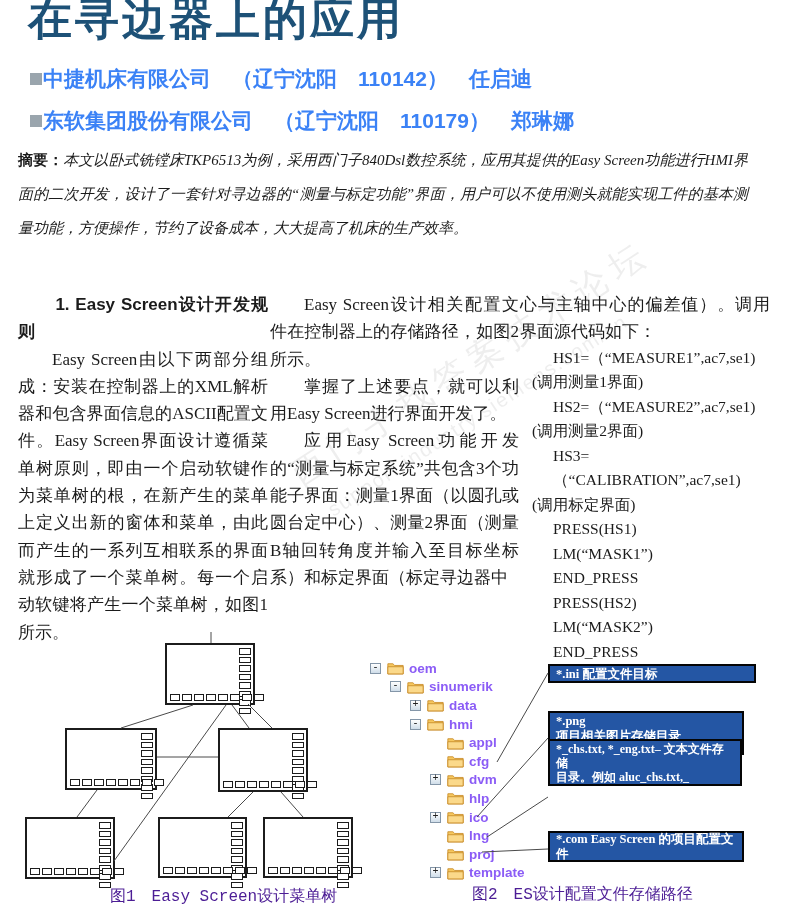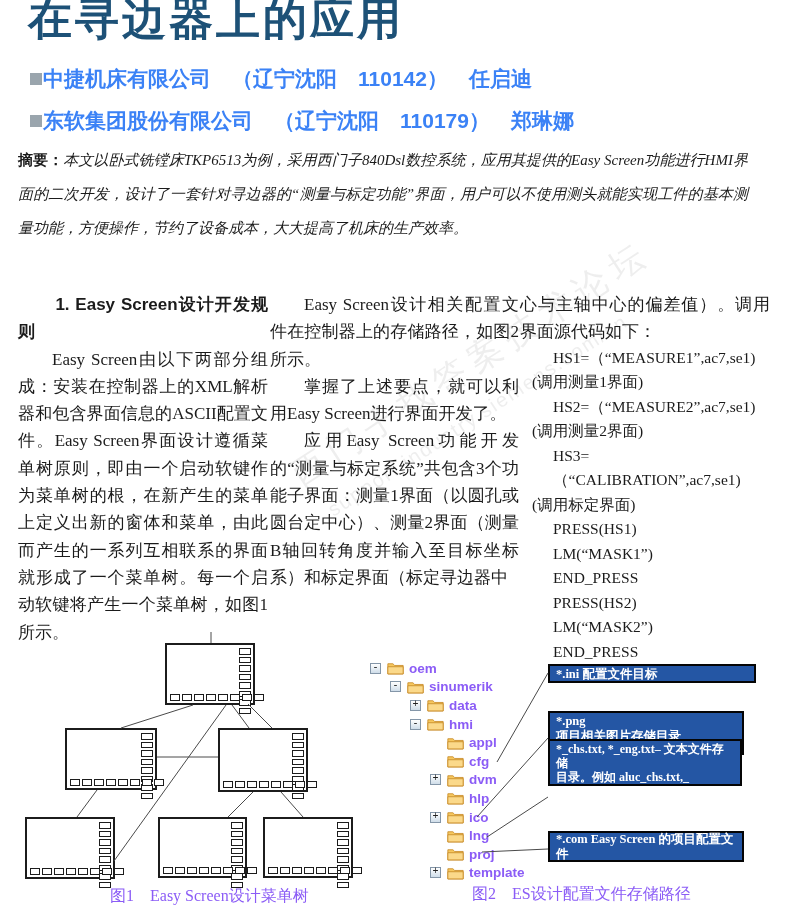--- a/index.html
+++ b/index.html
@@ -43,21 +43,21 @@
   .wm1{left:295px;top:455px;font-size:34px;letter-spacing:8px;transform:rotate(-33deg);}
   .wm2{left:330px;top:500px;font-size:20px;letter-spacing:2px;transform:rotate(-33deg);}
 
   
   .screen-box{position:absolute;border:2px solid #1c1c1c;background:#fff;box-sizing:border-box;}
   .keys-right{position:absolute;right:2px;top:3px;display:flex;flex-direction:column;gap:2px;}
   .keys-right i{width:10px;height:4.5px;border:1px solid #1c1c1c;display:block;background:#fff;}
   .keys-bottom{position:absolute;left:3px;bottom:2px;display:flex;gap:2.5px;}
   .keys-bottom i{width:7.5px;height:5px;border:1px solid #1c1c1c;display:block;background:#fff;}
   .fig-label{position:absolute;font-size:14.5px;font-family:"Liberation Serif",serif;color:#111;}
-  .fig-caption{position:absolute;font-size:16px;color:#8b5cf6;font-family:Liberation Serif, serif;}
+  .fig-caption{position:absolute;font-size:16px;color:#4c1d95;font-family:Liberation Mono, monospace;}
 
   
   .tree{position:absolute;left:370px;top:659px;width:180px;}
   .trow{display:flex;align-items:center;height:18.6px;}
   .lv0{padding-left:0;} .lv1{padding-left:20px;} .lv2{padding-left:40px;} .lv3{padding-left:60px;}
   .expander{width:11px;height:11px;box-sizing:border-box;border:1px solid #8496a8;
             background:linear-gradient(#ffffff,#cfdde9);font-family:"Liberation Mono",monospace;
             font-size:10px;line-height:8px;text-align:center;color:#222;margin-right:6px;flex:none;}
   .noexp .expander{visibility:hidden;}
   .folder{flex:none;margin-right:5px;display:block;}

